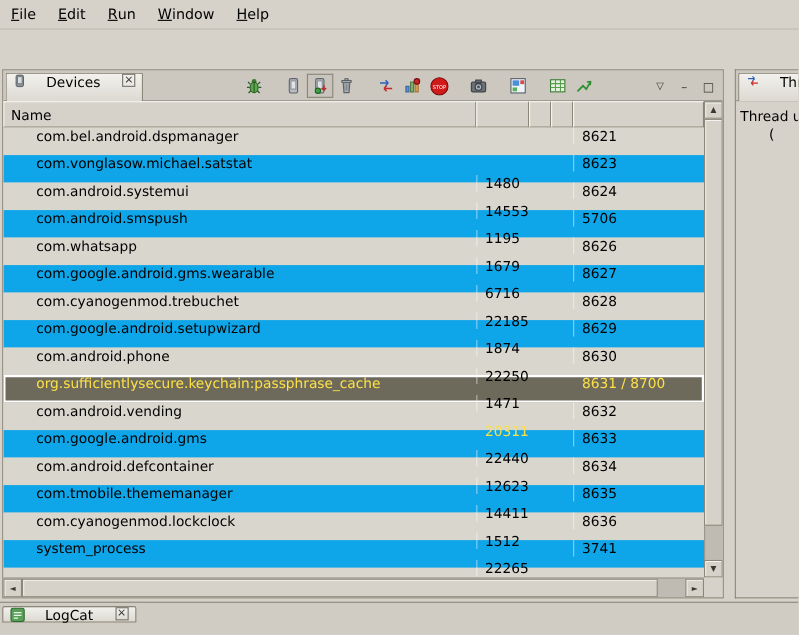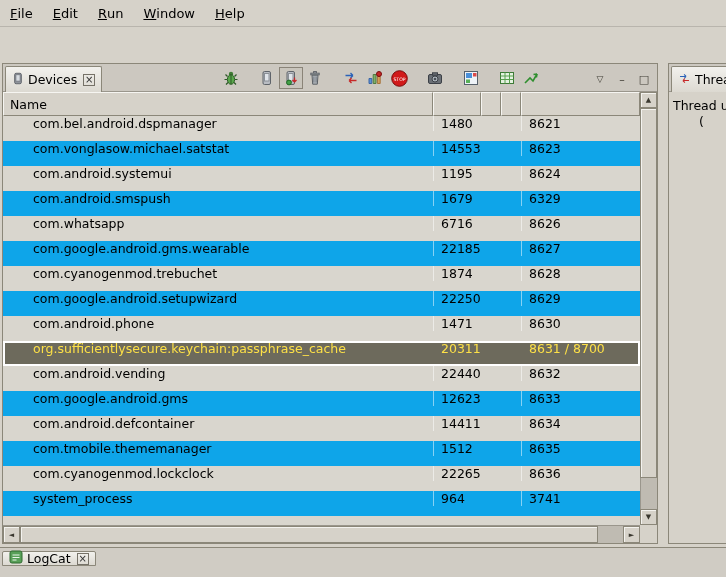--- a/index.html
+++ b/index.html
@@ -16,21 +16,21 @@
   .toolbar-strip { position:absolute; left:0; top:27px; width:726px; height:34px; background:#d6d2c9; }
 
   .main { position:absolute; left:0; top:61px; width:726px; height:486px; }
 
   .panel { position:absolute; background:#d6d2c9; border:1px solid #8b8779; overflow:hidden; }
   .devices-panel { left:2px; top:2px; width:656px; height:481px; }
   .threads-panel { left:668px; top:2px; width:58px; height:481px; border-right:none; }
 
   
   .tabbar { position:relative; height:28px; background:#ccc8c0; border-bottom:1px solid #9a968c; }
-  .tab { position:absolute; top:2px; height:26px; display:flex; align-items:center; gap:4px; padding:0 6px;
+  .tab { position:absolute; top:2px; height:26px; display:flex; gap:18px; padding:0 6px;
          background:linear-gradient(#f2f1ed,#dcd9d1); border:1px solid #8b8779; border-bottom:none;
          border-radius:2px 2px 0 0; white-space:nowrap; }
   .tab-label { font-size:12.5px; }
   .tab-close { width:12px; height:12px; border:1px solid #767268; display:flex; align-items:center; justify-content:center;
                font-size:10px; line-height:1; margin-left:2px; color:#333; }
 
   
   .panel-toolbar { position:absolute; left:216px; top:2px; height:24px; display:flex; align-items:center; }
   .tgroup { display:flex; align-items:center; margin-right:12px; }
   .tbtn { width:24px; height:22px; display:flex; align-items:center; justify-content:center; }
@@ -46,21 +46,21 @@
         border-right:1px solid #8b8779; border-bottom:1px solid #8b8779;
         display:flex; align-items:center; padding-left:6px; font-size:12.5px;text-align:right; }
   .th.name { width:430px; } .th.pid { width:48px; } .th.n1,.th.n2 { width:20px; } .th.port { width:119px; }
 
   .tbody { position:absolute; left:0; top:24px; width:637px; height:409px; overflow:hidden; background:#d9d6ce; }
   .row { display:flex; height:25px; align-items:flex-start; font-size:12.5px; }
   .row.even { background:#d9d6ce; }
   .row.odd { background:#0ea5e9; }
   .cell { display:flex; align-items:center; overflow:hidden; white-space:nowrap; }
   .cell.name { width:430px; padding-left:30px; }
-  .cell.pid { width:48px; padding-left:7px; border-left:1px solid rgba(255,255,255,.5); }
+  .cell.pid { width:48px; padding-left:7px; border-left:1px solid rgba(255,255,255,.5);margin-top:43px; }
   .cell.n1,.cell.n2 { width:20px; border-left:1px solid rgba(255,255,255,.5); }
   .cell.port { width:119px; padding-left:7px; border-left:1px solid rgba(255,255,255,.5); }
   .row.selected { background:#6d6a5c; color:#fde047; box-shadow:inset 0 0 0 2px #ffffff; }
   .row.selected .cell { border-left-color:transparent; }
 
   
   .vscroll { position:absolute; top:0; right:0; width:17px; bottom:18px; background:#bfbbb2; border-left:1px solid #9a968c; }
   .hscroll { position:absolute; left:0; bottom:0; height:18px; right:17px; background:#bfbbb2; border-top:1px solid #9a968c; }
   .sb-btn { position:absolute; width:17px; height:16px; background:#d6d2c9; border:1px solid #8b8779;
             display:flex; align-items:center; justify-content:center; font-size:7px; color:#3a382f;
@@ -250,21 +250,21 @@
               <div class="cell n1"></div>
               <div class="cell n2"></div>
               <div class="cell port">8624</div>
             </div>
 
             <div class="row odd">
               <div class="cell name">com.android.smspush</div>
               <div class="cell pid">1679</div>
               <div class="cell n1"></div>
               <div class="cell n2"></div>
-              <div class="cell port">6329</div>
+              <div class="cell port">5706</div>
             </div>
 
             <div class="row even">
               <div class="cell name">com.whatsapp</div>
               <div class="cell pid">6716</div>
               <div class="cell n1"></div>
               <div class="cell n2"></div>
               <div class="cell port">8626</div>
             </div>
 

